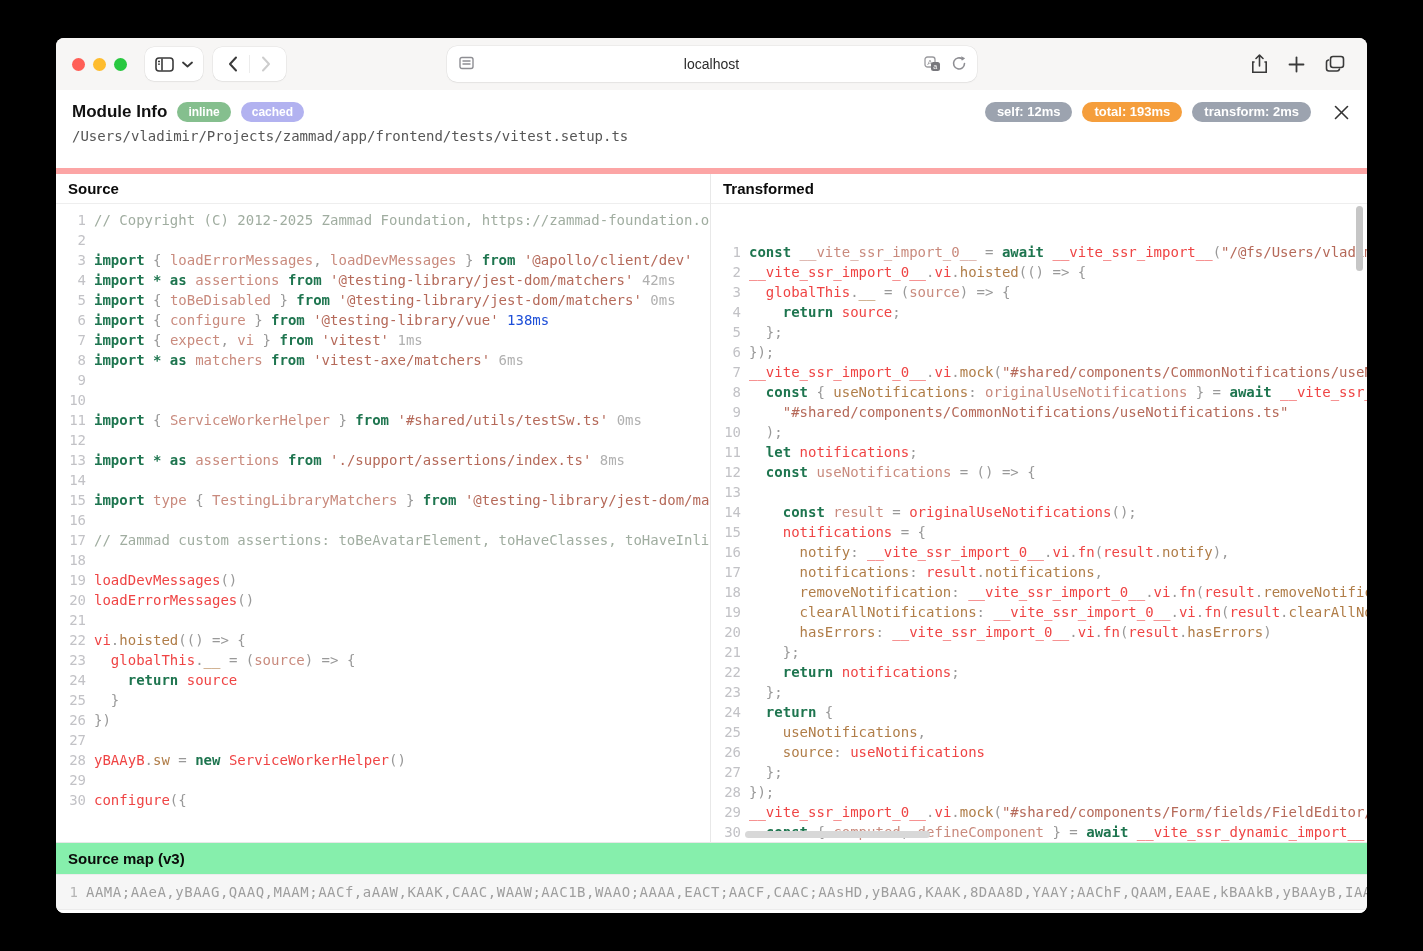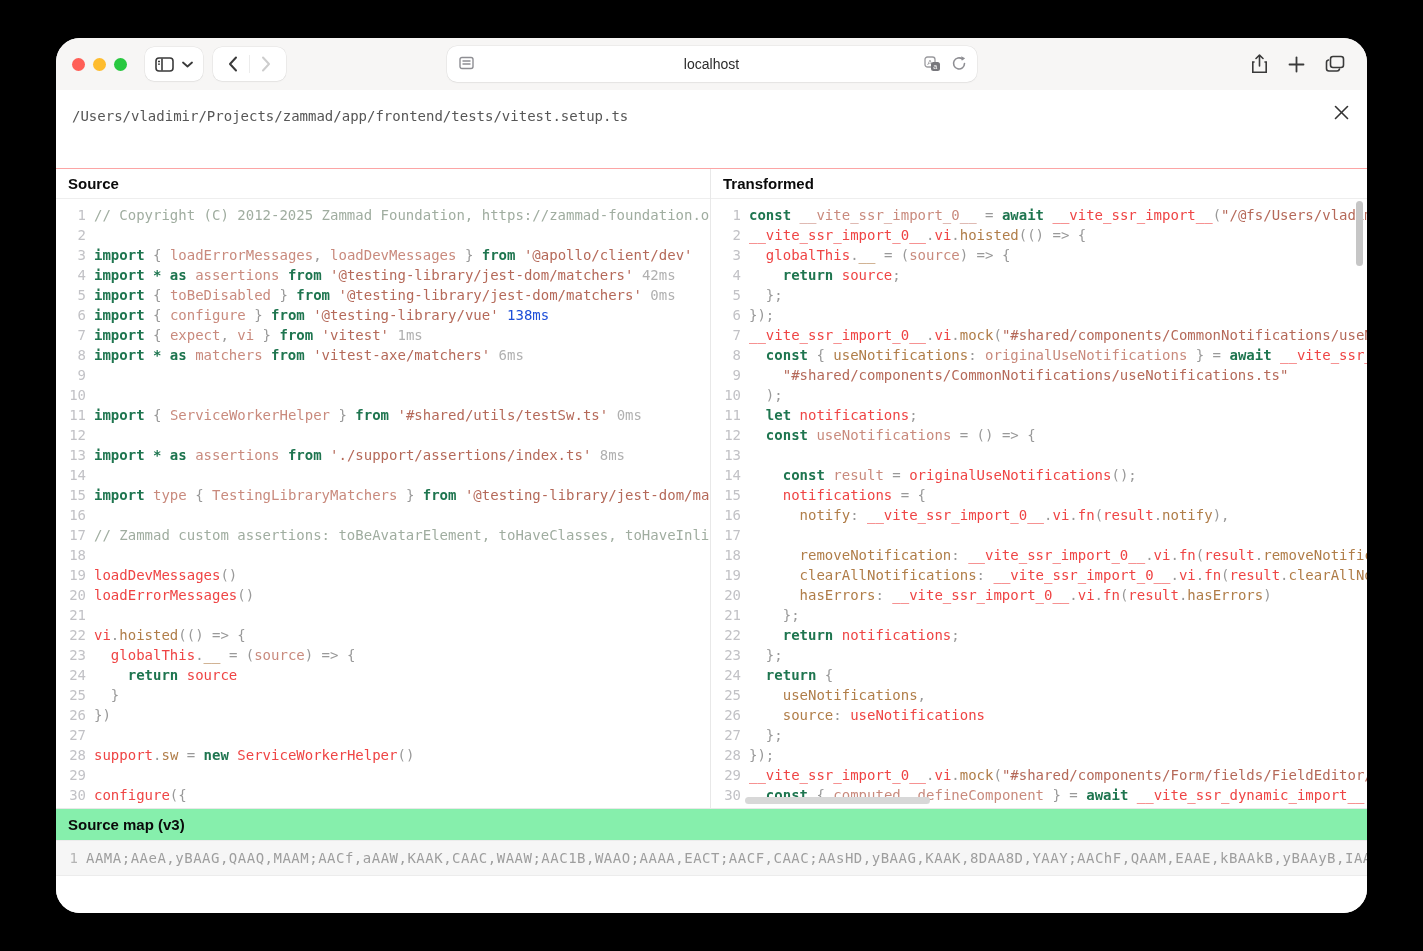--- a/index.html
+++ b/index.html
@@ -1,17 +1,17 @@
 <!DOCTYPE html>
 <html><head>
 <meta charset="utf-8">
 <style>
   html,body{margin:0;padding:0;background:#000;width:1423px;height:951px;font-family:"Liberation Sans",sans-serif;}
   .stage{position:relative;width:1423px;height:951px;background:#000;overflow:hidden;}
-  .window{position:absolute;left:56px;top:38px;width:1311px;height:875px;background:#fff;border-radius:24px;overflow:hidden;display:flex;flex-direction:column;box-shadow:0 10px 40px rgba(0,0,0,.6);}
+  .window{position:absolute;left:56px;top:38px;width:1311px;height:875px;background:#fff;border-radius:8px;overflow:hidden;display:flex;flex-direction:column;box-shadow:0 10px 40px rgba(0,0,0,.6);}
   
   .toolbar{height:52px;flex:0 0 52px;background:#f7f6f5;display:flex;align-items:center;padding:0 16px;position:relative;}
   .traffic{display:flex;gap:8px;align-items:center;}
   .light{width:13px;height:13px;border-radius:50%;}
   .light.red{background:#ff5f57;}
   .light.yellow{background:#febc2e;}
   .light.green{background:#28c840;}
   .tb-pill{background:#fff;border-radius:9px;height:34px;display:flex;align-items:center;box-shadow:0 0 0 .5px rgba(0,0,0,.08),0 1px 2px rgba(0,0,0,.04);}
   .pill-sidebar{margin-left:18px;padding:0 10px;gap:8px;}
   .pill-nav{margin-left:10px;padding:0 4px;}
@@ -26,24 +26,24 @@
   
   .mod-header{flex:0 0 78px;background:#fff;padding:12px 16px 0 16px;box-sizing:border-box;position:relative;}
   .mod-title-row{display:flex;align-items:center;gap:10px;}
   .mod-title{font-size:17px;font-weight:bold;color:#111;}
   .pill{border-radius:10px;color:#fff;font-size:12px;font-weight:bold;padding:3px 11px;line-height:14px;}
   .timing-pills{margin-left:auto;display:flex;gap:10px;align-items:center;margin-right:40px;}
   .timing-pills .pill{font-size:13px;padding:3px 12px;}
   .close-btn{position:absolute;right:16px;top:12px;width:20px;height:20px;display:flex;align-items:center;justify-content:center;cursor:pointer;}
   .mod-path{margin-top:6px;font-family:"DejaVu Sans Mono",monospace;font-size:14px;color:#565656;white-space:nowrap;overflow:hidden;}
   
-  .panes{flex:0 0 640px;display:flex;border-top:1px solid #fca5a5;box-sizing:border-box;}
+  .panes{flex:0 0 640px;display:flex;border-top:6px solid #fca5a5;box-sizing:border-box;}
   .pane{width:655px;box-sizing:border-box;overflow:hidden;display:flex;flex-direction:column;position:relative;}
   .pane.left{border-right:1px solid #e8e8e8;}
-  .pane.right{width:656px;}
+  .pane.right{width:656px;gap:32px;}
   .pane-header{flex:0 0 30px;display:flex;align-items:center;padding:0 12px;font-size:15px;font-weight:bold;color:#0a0a0a;border-bottom:1px solid #eeeeee;background:#fff;box-sizing:border-box;}
   .code{flex:1;overflow:hidden;padding-top:6px;font-family:"DejaVu Sans Mono",monospace;font-size:14px;line-height:20px;}
   .code-line{display:flex;white-space:pre;height:20px;}
   .ln{flex:0 0 30px;text-align:right;color:#c2c2c6;user-select:none;}
   .lc{margin-left:8px;white-space:pre;}
   .tk-k{color:#1e754f;font-weight:bold;}
   .tk-v{color:#c98a7d;}
   .tk-t{color:#ef4444;}
   .tk-o{color:#b07d48;}
   .tk-s{color:#b56959;}
@@ -149,20 +149,30 @@
         <span class="tb-icon">
           <svg width="20" height="18" viewBox="0 0 20 18">
               <rect x="5.5" y="1.5" width="13" height="11" rx="2.5" fill="none" stroke="#3a3a3a" stroke-width="1.6"></rect>
               <path d="M3.5 5 A2.5 2.5 0 0 0 1.5 7.5 V13.5 A2.5 2.5 0 0 0 4 16 H12 A2.5 2.5 0 0 0 14.5 14" fill="none" stroke="#3a3a3a" stroke-width="1.6" stroke-linecap="round"></path>
             </svg>
         </span>
       </div>
     </div>
 
     <div class="mod-header">
+      <div class="mod-title-row">
+        <span class="mod-title">Module Info</span>
+        <span class="pill" style="background: rgb(133, 191, 142);">inline</span>
+        <span class="pill" style="background: rgb(178, 178, 240);">cached</span>
+        <span class="timing-pills">
+          <span class="pill" style="background: rgb(156, 163, 175);">self: 12ms</span>
+          <span class="pill" style="background: rgb(245, 158, 60);">total: 193ms</span>
+          <span class="pill" style="background: rgb(156, 163, 175);">transform: 2ms</span>
+        </span>
+      </div>
       <div class="close-btn">
         <svg width="15" height="15" viewBox="0 0 15 15">
             <line x1="1.5" y1="1.5" x2="13.5" y2="13.5" stroke="#333" stroke-width="1.6" stroke-linecap="round"></line>
             <line x1="13.5" y1="1.5" x2="1.5" y2="13.5" stroke="#333" stroke-width="1.6" stroke-linecap="round"></line>
           </svg>
       </div>
       <div class="mod-path">/Users/vladimir/Projects/zammad/app/frontend/tests/vitest.setup.ts</div>
     </div>
 
     <div class="panes">
@@ -189,21 +199,21 @@
             <div class="code-line"><span class="ln">18</span><span class="lc"></span></div>
             <div class="code-line"><span class="ln">19</span><span class="lc"><span class="tk-t">loadDevMessages</span><span class="tk-p">()</span></span></div>
             <div class="code-line"><span class="ln">20</span><span class="lc"><span class="tk-t">loadErrorMessages</span><span class="tk-p">()</span></span></div>
             <div class="code-line"><span class="ln">21</span><span class="lc"></span></div>
             <div class="code-line"><span class="ln">22</span><span class="lc"><span class="tk-t">vi</span><span class="tk-p">.</span><span class="tk-o">hoisted</span><span class="tk-p">(() =&gt; {</span></span></div>
             <div class="code-line"><span class="ln">23</span><span class="lc"><span class="tk-n">  </span><span class="tk-t">globalThis</span><span class="tk-p">.</span><span class="tk-o">__</span><span class="tk-p"> = (</span><span class="tk-v">source</span><span class="tk-p">) =&gt; {</span></span></div>
             <div class="code-line"><span class="ln">24</span><span class="lc"><span class="tk-n">    </span><span class="tk-k">return</span><span class="tk-t"> source</span></span></div>
             <div class="code-line"><span class="ln">25</span><span class="lc"><span class="tk-p">  }</span></span></div>
             <div class="code-line"><span class="ln">26</span><span class="lc"><span class="tk-p">})</span></span></div>
             <div class="code-line"><span class="ln">27</span><span class="lc"></span></div>
-            <div class="code-line"><span class="ln">28</span><span class="lc"><span class="tk-t">support</span><span class="tk-p">.</span><span class="tk-o">sw</span><span class="tk-p"> = </span><span class="tk-k">new</span><span class="tk-t"> ServiceWorkerHelper</span><span class="tk-p">()</span></span></div>
+            <div class="code-line"><span class="ln">28</span><span class="lc"><span class="tk-t">yBAAyB</span><span class="tk-p">.</span><span class="tk-o">sw</span><span class="tk-p"> = </span><span class="tk-k">new</span><span class="tk-t"> ServiceWorkerHelper</span><span class="tk-p">()</span></span></div>
             <div class="code-line"><span class="ln">29</span><span class="lc"></span></div>
             <div class="code-line"><span class="ln">30</span><span class="lc"><span class="tk-t">configure</span><span class="tk-p">({</span></span></div>
           </div>
       </div>
       <div class="pane right">
         <div class="pane-header">Transformed</div>
         <div class="code" id="transformed-code">
             <div class="code-line"><span class="ln">1</span><span class="lc"><span class="tk-k">const</span><span class="tk-v"> __vite_ssr_import_0__</span><span class="tk-p"> = </span><span class="tk-k">await</span><span class="tk-t"> __vite_ssr_import__</span><span class="tk-p">(</span><span class="tk-s">"/@fs/Users/vladimir/Projects/zammad/node_modules/vitest/dist/index.js"</span></span></div>
             <div class="code-line"><span class="ln">2</span><span class="lc"><span class="tk-t">__vite_ssr_import_0__</span><span class="tk-p">.</span><span class="tk-t">vi</span><span class="tk-p">.</span><span class="tk-o">hoisted</span><span class="tk-p">(() =&gt; {</span></span></div>
             <div class="code-line"><span class="ln">3</span><span class="lc"><span class="tk-n">  </span><span class="tk-t">globalThis</span><span class="tk-p">.</span><span class="tk-o">__</span><span class="tk-p"> = (</span><span class="tk-v">source</span><span class="tk-p">) =&gt; {</span></span></div>
@@ -213,21 +223,21 @@
             <div class="code-line"><span class="ln">7</span><span class="lc"><span class="tk-t">__vite_ssr_import_0__</span><span class="tk-p">.</span><span class="tk-t">vi</span><span class="tk-p">.</span><span class="tk-o">mock</span><span class="tk-p">(</span><span class="tk-s">"#shared/components/CommonNotifications/useNotifications.ts"</span></span></div>
             <div class="code-line"><span class="ln">8</span><span class="lc"><span class="tk-n">  </span><span class="tk-k">const</span><span class="tk-p"> { </span><span class="tk-o">useNotifications</span><span class="tk-p">: </span><span class="tk-v">originalUseNotifications</span><span class="tk-p"> } = </span><span class="tk-k">await</span><span class="tk-t"> __vite_ssr_import__</span></span></div>
             <div class="code-line"><span class="ln">9</span><span class="lc"><span class="tk-n">    </span><span class="tk-s">"#shared/components/CommonNotifications/useNotifications.ts"</span></span></div>
             <div class="code-line"><span class="ln">10</span><span class="lc"><span class="tk-n">  </span><span class="tk-p">);</span></span></div>
             <div class="code-line"><span class="ln">11</span><span class="lc"><span class="tk-n">  </span><span class="tk-k">let</span><span class="tk-t"> notifications</span><span class="tk-p">;</span></span></div>
             <div class="code-line"><span class="ln">12</span><span class="lc"><span class="tk-n">  </span><span class="tk-k">const</span><span class="tk-v"> useNotifications</span><span class="tk-p"> = () =&gt; {</span></span></div>
             <div class="code-line"><span class="ln">13</span></div>
             <div class="code-line"><span class="ln">14</span><span class="lc"><span class="tk-n">    </span><span class="tk-k">const</span><span class="tk-v"> result</span><span class="tk-p"> = </span><span class="tk-t">originalUseNotifications</span><span class="tk-p">();</span></span></div>
             <div class="code-line"><span class="ln">15</span><span class="lc"><span class="tk-n">    </span><span class="tk-t">notifications</span><span class="tk-p"> = {</span></span></div>
             <div class="code-line"><span class="ln">16</span><span class="lc"><span class="tk-n">      </span><span class="tk-o">notify</span><span class="tk-p">: </span><span class="tk-t">__vite_ssr_import_0__</span><span class="tk-p">.</span><span class="tk-t">vi</span><span class="tk-p">.</span><span class="tk-t">fn</span><span class="tk-p">(</span><span class="tk-t">result</span><span class="tk-p">.</span><span class="tk-o">notify</span><span class="tk-p">),</span></span></div>
-            <div class="code-line"><span class="ln">17</span></div>
+            <div class="code-line"><span class="ln">17</span><span class="lc"><span class="tk-n">      </span><span class="tk-o">notifications</span><span class="tk-p">: </span><span class="tk-t">result</span><span class="tk-p">.</span><span class="tk-o">notifications</span><span class="tk-p">,</span></span></div>
             <div class="code-line"><span class="ln">18</span><span class="lc"><span class="tk-n">      </span><span class="tk-o">removeNotification</span><span class="tk-p">: </span><span class="tk-t">__vite_ssr_import_0__</span><span class="tk-p">.</span><span class="tk-t">vi</span><span class="tk-p">.</span><span class="tk-t">fn</span><span class="tk-p">(</span><span class="tk-t">result</span><span class="tk-p">.</span><span class="tk-o">removeNotification</span></span></div>
             <div class="code-line"><span class="ln">19</span><span class="lc"><span class="tk-n">      </span><span class="tk-o">clearAllNotifications</span><span class="tk-p">: </span><span class="tk-t">__vite_ssr_import_0__</span><span class="tk-p">.</span><span class="tk-t">vi</span><span class="tk-p">.</span><span class="tk-t">fn</span><span class="tk-p">(</span><span class="tk-t">result</span><span class="tk-p">.</span><span class="tk-o">clearAllNotifications</span></span></div>
             <div class="code-line"><span class="ln">20</span><span class="lc"><span class="tk-n">      </span><span class="tk-o">hasErrors</span><span class="tk-p">: </span><span class="tk-t">__vite_ssr_import_0__</span><span class="tk-p">.</span><span class="tk-t">vi</span><span class="tk-p">.</span><span class="tk-t">fn</span><span class="tk-p">(</span><span class="tk-t">result</span><span class="tk-p">.</span><span class="tk-o">hasErrors</span><span class="tk-p">)</span></span></div>
             <div class="code-line"><span class="ln">21</span><span class="lc"><span class="tk-n">    </span><span class="tk-p">};</span></span></div>
             <div class="code-line"><span class="ln">22</span><span class="lc"><span class="tk-n">    </span><span class="tk-k">return</span><span class="tk-t"> notifications</span><span class="tk-p">;</span></span></div>
             <div class="code-line"><span class="ln">23</span><span class="lc"><span class="tk-n">  </span><span class="tk-p">};</span></span></div>
             <div class="code-line"><span class="ln">24</span><span class="lc"><span class="tk-n">  </span><span class="tk-k">return</span><span class="tk-p"> {</span></span></div>
             <div class="code-line"><span class="ln">25</span><span class="lc"><span class="tk-n">    </span><span class="tk-o">useNotifications</span><span class="tk-p">,</span></span></div>
             <div class="code-line"><span class="ln">26</span><span class="lc"><span class="tk-n">    </span><span class="tk-o">source</span><span class="tk-p">: </span><span class="tk-t">useNotifications</span></span></div>
             <div class="code-line"><span class="ln">27</span><span class="lc"><span class="tk-n">  </span><span class="tk-p">};</span></span></div>

